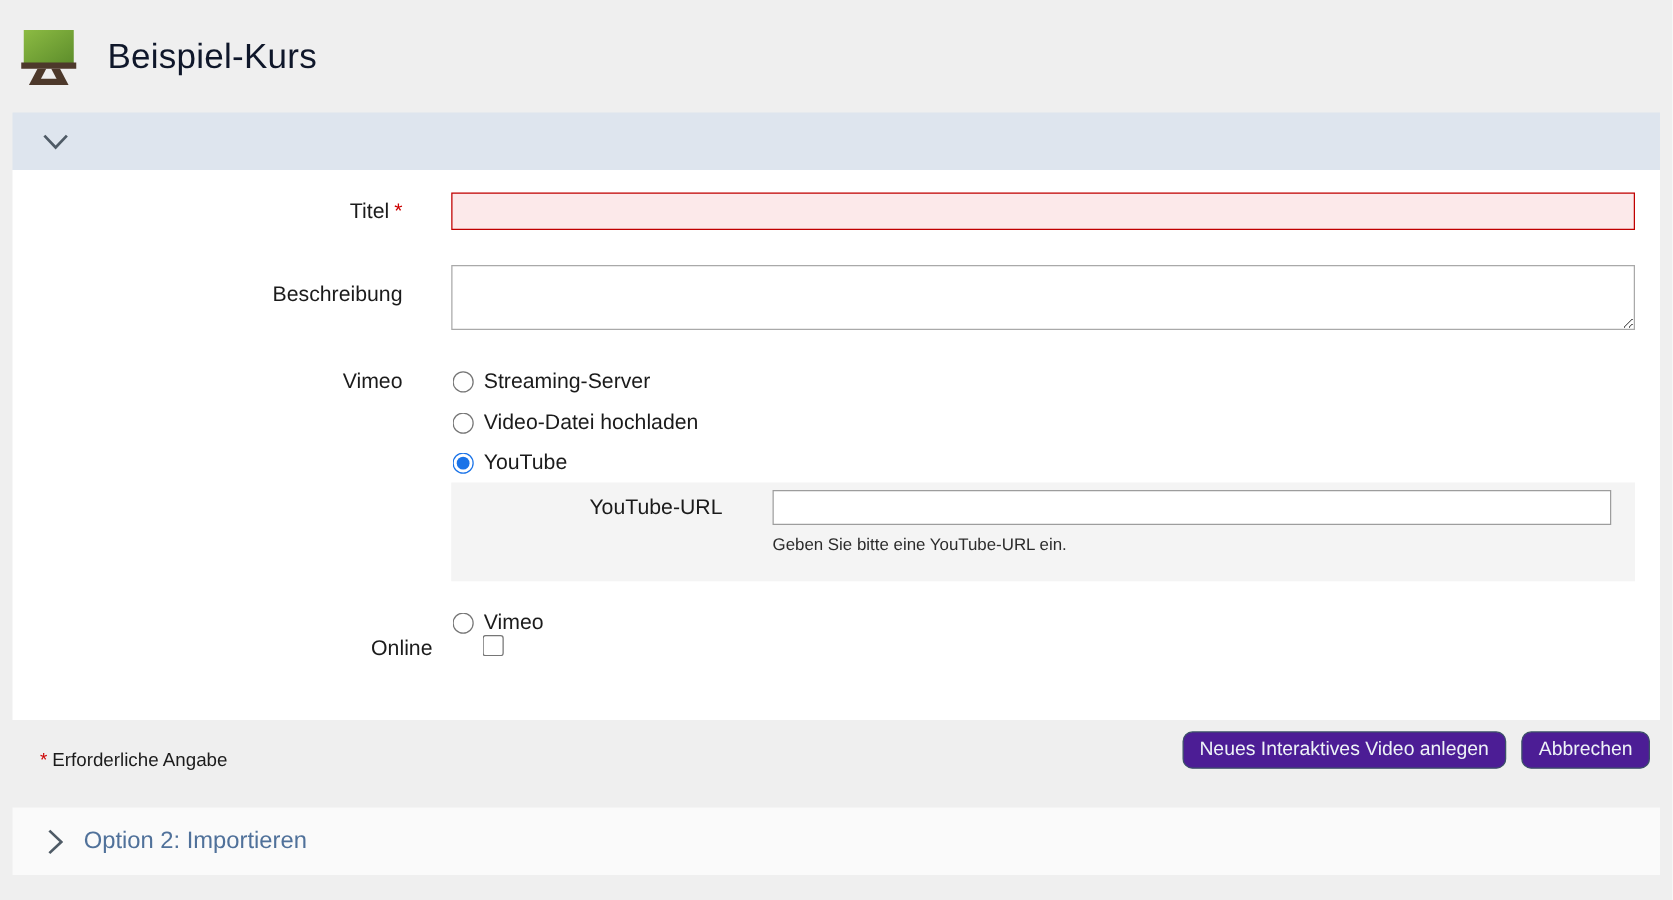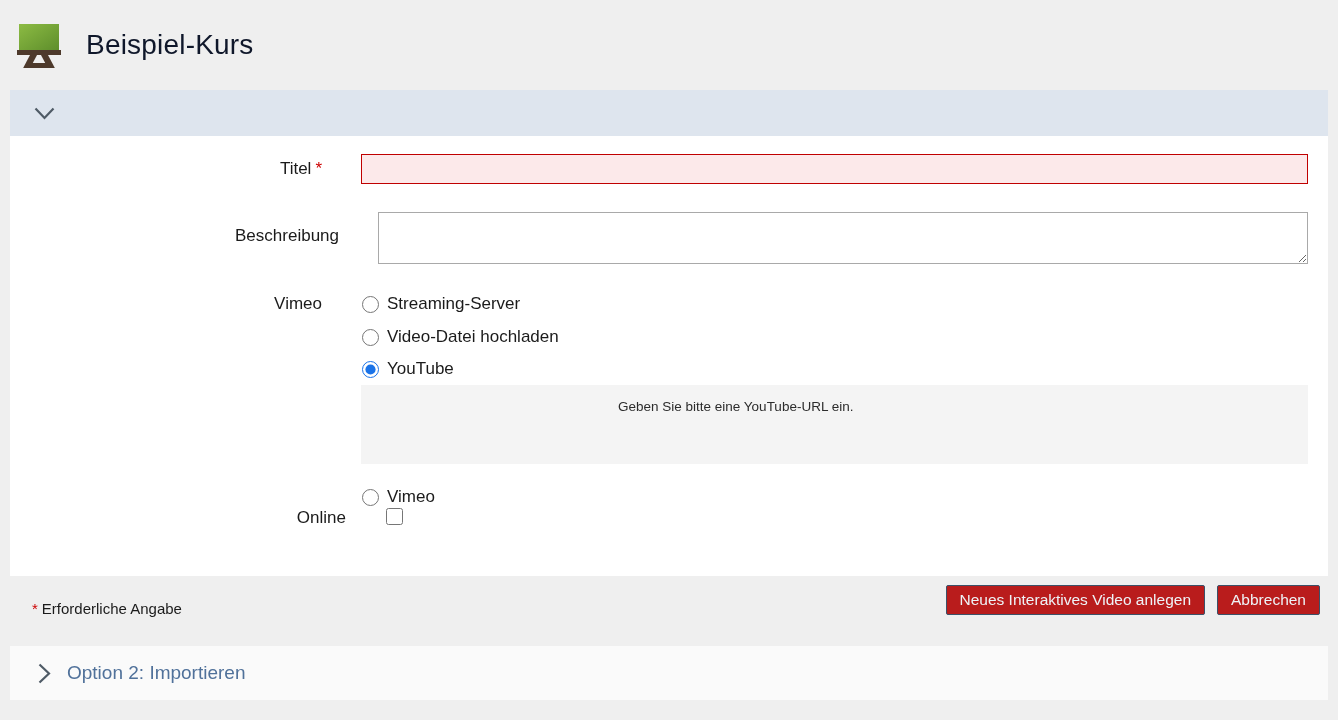--- a/index.html
+++ b/index.html
@@ -41,21 +41,21 @@
   .input-area { margin-left:39px; flex:1; }
 
   .row-title { margin-bottom:28px; align-items:center; height:30px; }
   .row-title .form-label { line-height:30px; }
   .text-input {
     width:100%; height:30px; border:1px solid #9d9d9d; background:#fff;
     font-size:15px; padding:0 6px; font-family:inherit; outline:none;
   }
   .text-input.error { background:#fce9ea; border:1px solid #c00000; }
 
-  .row-desc { margin-bottom:26px;padding-left:17px; }
+  .row-desc { margin-bottom:26px; }
   .row-desc .form-label { padding-top:14px; }
   .desc-textarea {
     width:100%; height:52px; border:1px solid #a9a9a9; background:#fff;
     resize:both; font-family:inherit; font-size:15px; padding:4px 6px; outline:none;
   }
 
   .radio-row { display:flex; align-items:center; height:20px; }
   .radio-row input { width:17px; height:17px; margin:0 8px 0 1px; accent-color:#1a73e8; }
   .radio-label { font-size:17px; }
   .mb13 { margin-bottom:13px; }
@@ -79,22 +79,22 @@
 
   
   .form-footer {
     height:67px; display:flex; justify-content:space-between;
     padding:0 8px 0 22px; align-items:flex-start;
   }
   .required-note { padding-top:24px; font-size:15px; color:#1b1b1b; }
   .required-note .req-star { margin:0 4px 0 0; }
   .footer-buttons { padding-top:9px; display:flex; gap:12px; }
   .btn {
-    height:30px; background:#b91c1c; border:1px solid #3c5168; color:#eef3f7;
-    font-size:15.5px; font-family:inherit; padding:0 13px; border-radius:2px;
+    height:30px; background:#4c1d95; border:1px solid #3c5168; color:#eef3f7;
+    font-size:15.5px; font-family:inherit; padding:0 13px; border-radius:8px;
     cursor:pointer; white-space:nowrap;
   }
 
   svg.chevron { display:block; }
 </style>
 </head>
 <body>
 
 <div class="top-header">
   <svg class="course-icon" viewBox="0 0 46 46" xmlns="http://www.w3.org/2000/svg">
@@ -154,20 +154,26 @@
           <input type="radio" name="source" style="">
           <span class="radio-label">Video-Datei hochladen</span>
         </div>
 
         <div class="radio-row">
           <input type="radio" name="source" checked="" style="">
           <span class="radio-label">YouTube</span>
         </div>
 
         <div class="sub-panel">
+          <div class="sub-row">
+            <div class="sub-label">YouTube-URL</div>
+            <div class="sub-input-wrap">
+              <input type="text" class="sub-input" style="">
+            </div>
+          </div>
           <div class="sub-hint">Geben Sie bitte eine YouTube-URL ein.</div>
         </div>
 
         <div class="radio-row row-vimeo">
           <input type="radio" name="source" style="">
           <span class="radio-label">Vimeo</span>
         </div>
 
       </div>
     </div>

